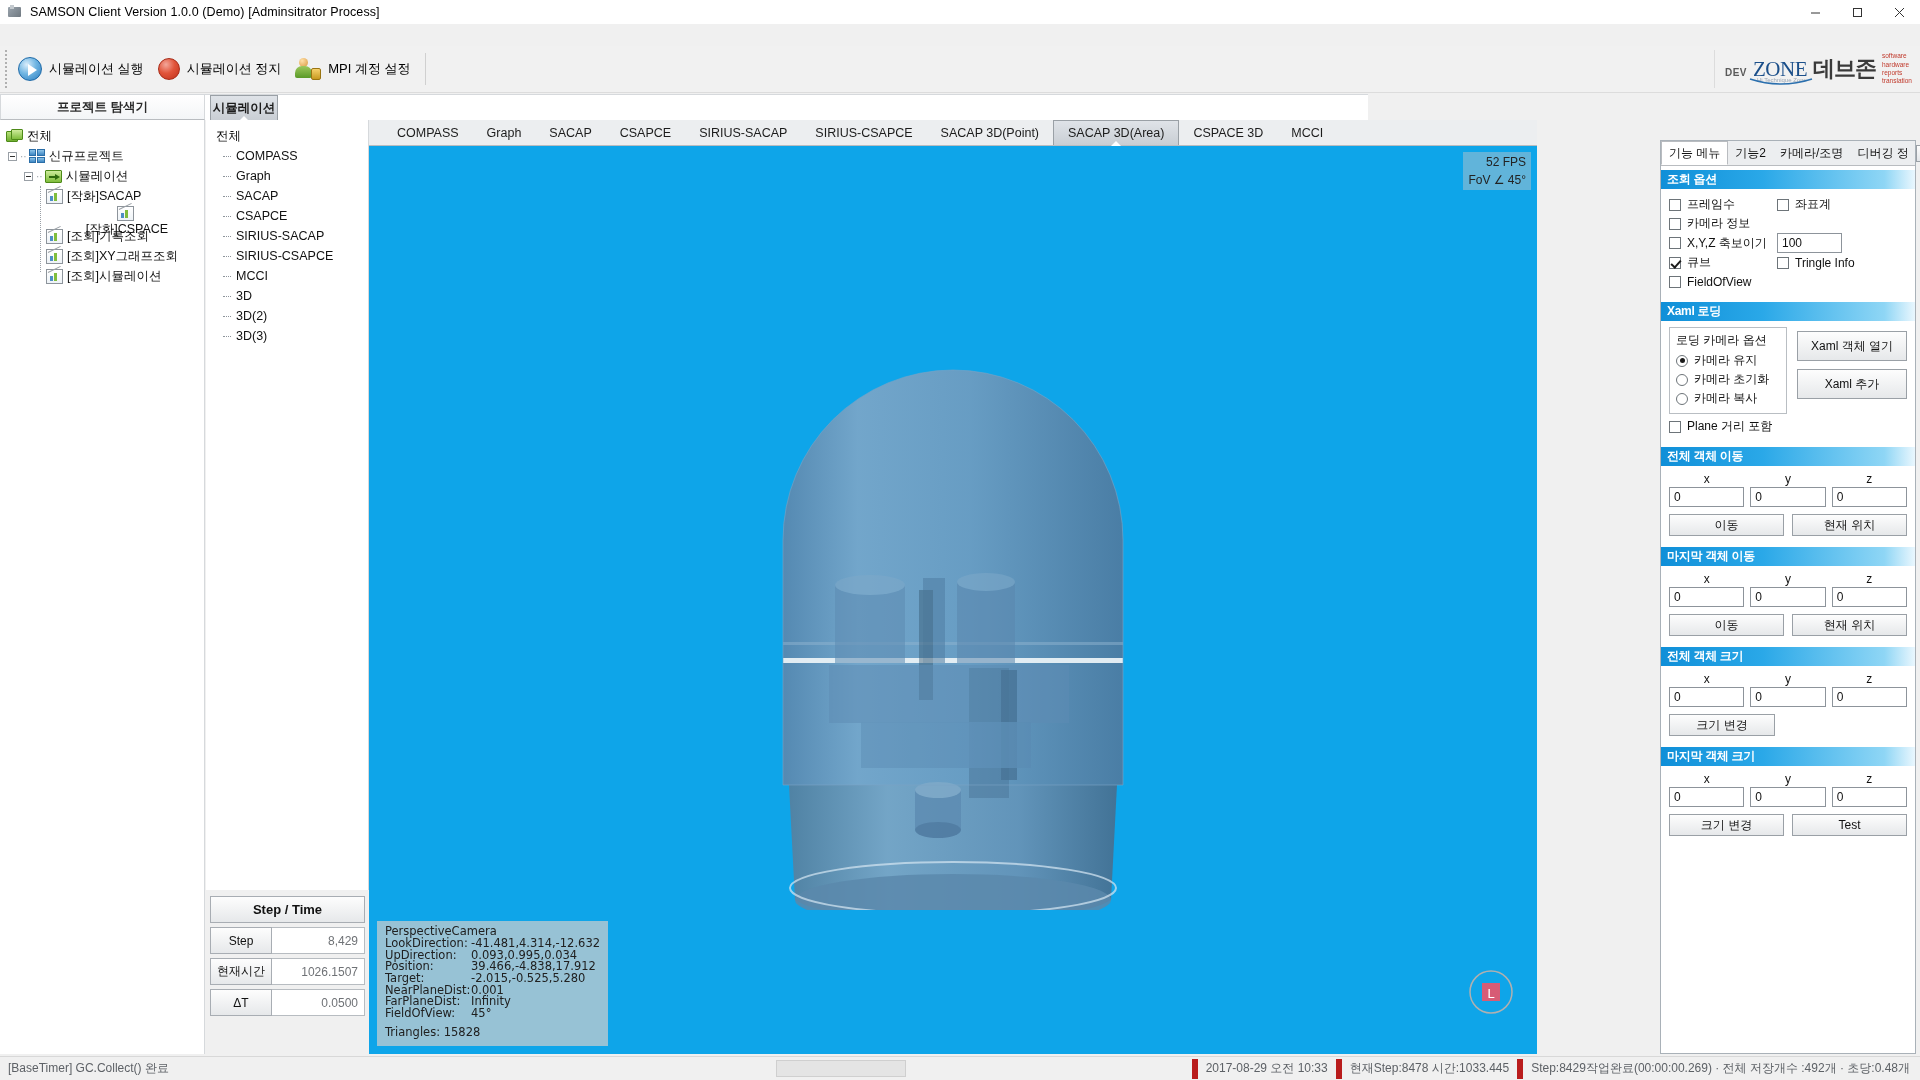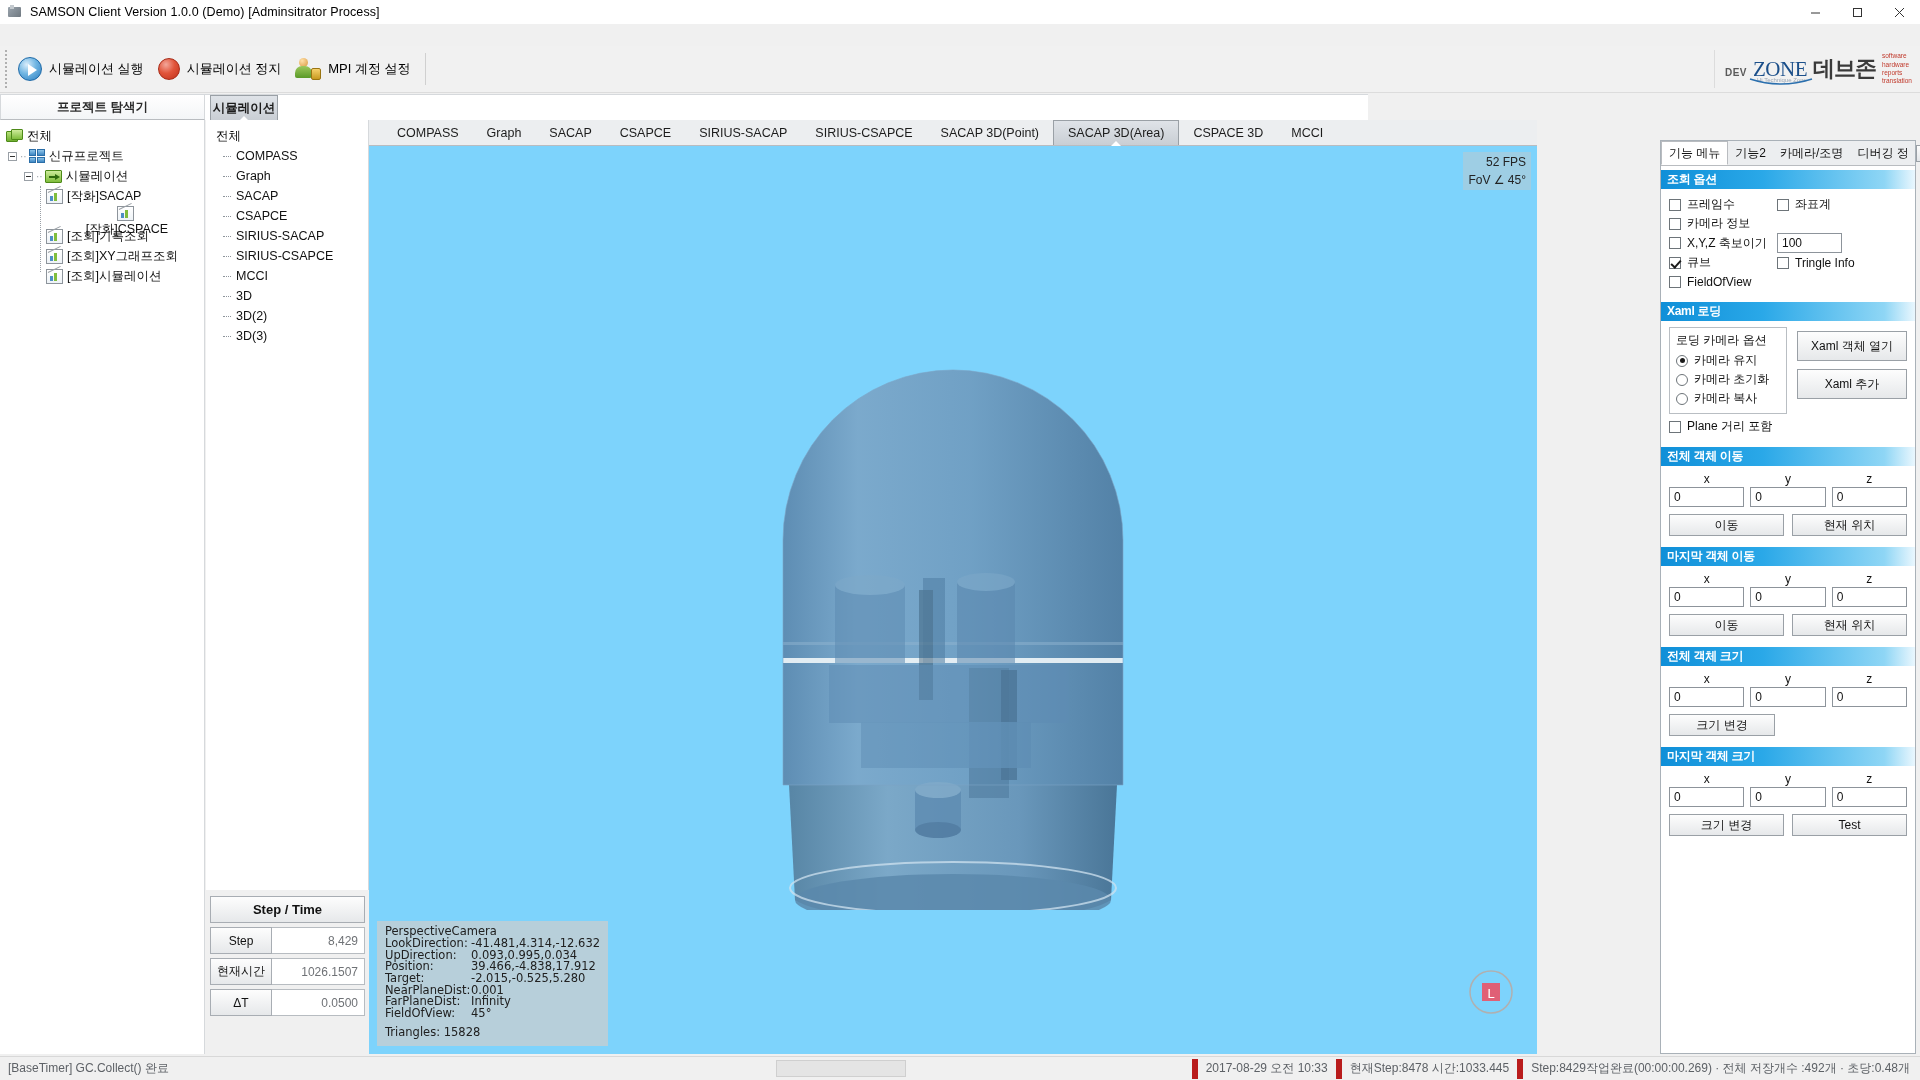--- a/index.html
+++ b/index.html
@@ -205,21 +205,21 @@
     height:25px;
   }
   .mtab.active:after {
     content:''; position:absolute; left:50%; bottom:-1px; margin-left:-5px;
     border-left:5px solid transparent; border-right:5px solid transparent;
     border-bottom:5px solid #ffffff;
   }
 
   .viewport {
     position:absolute; left:369px; top:146px; width:1168px; height:908px;
-    background:#7dd3fc; overflow:hidden;
+    background:#0ea5e9; overflow:hidden;
   }
   .fps-box {
     position:absolute; right:6px; top:6px; text-align:right;
     font-size:12px; color:#232323; line-height:18px;
     background: rgba(200,200,200,0.45); padding: 1px 5px;
   }
   .cam-box {
     position:absolute; left:8px; bottom:8px;
     background: rgba(205,205,205,0.72);
     padding: 5px 8px 7px 8px; font-size:11.5px; color:#202020;

